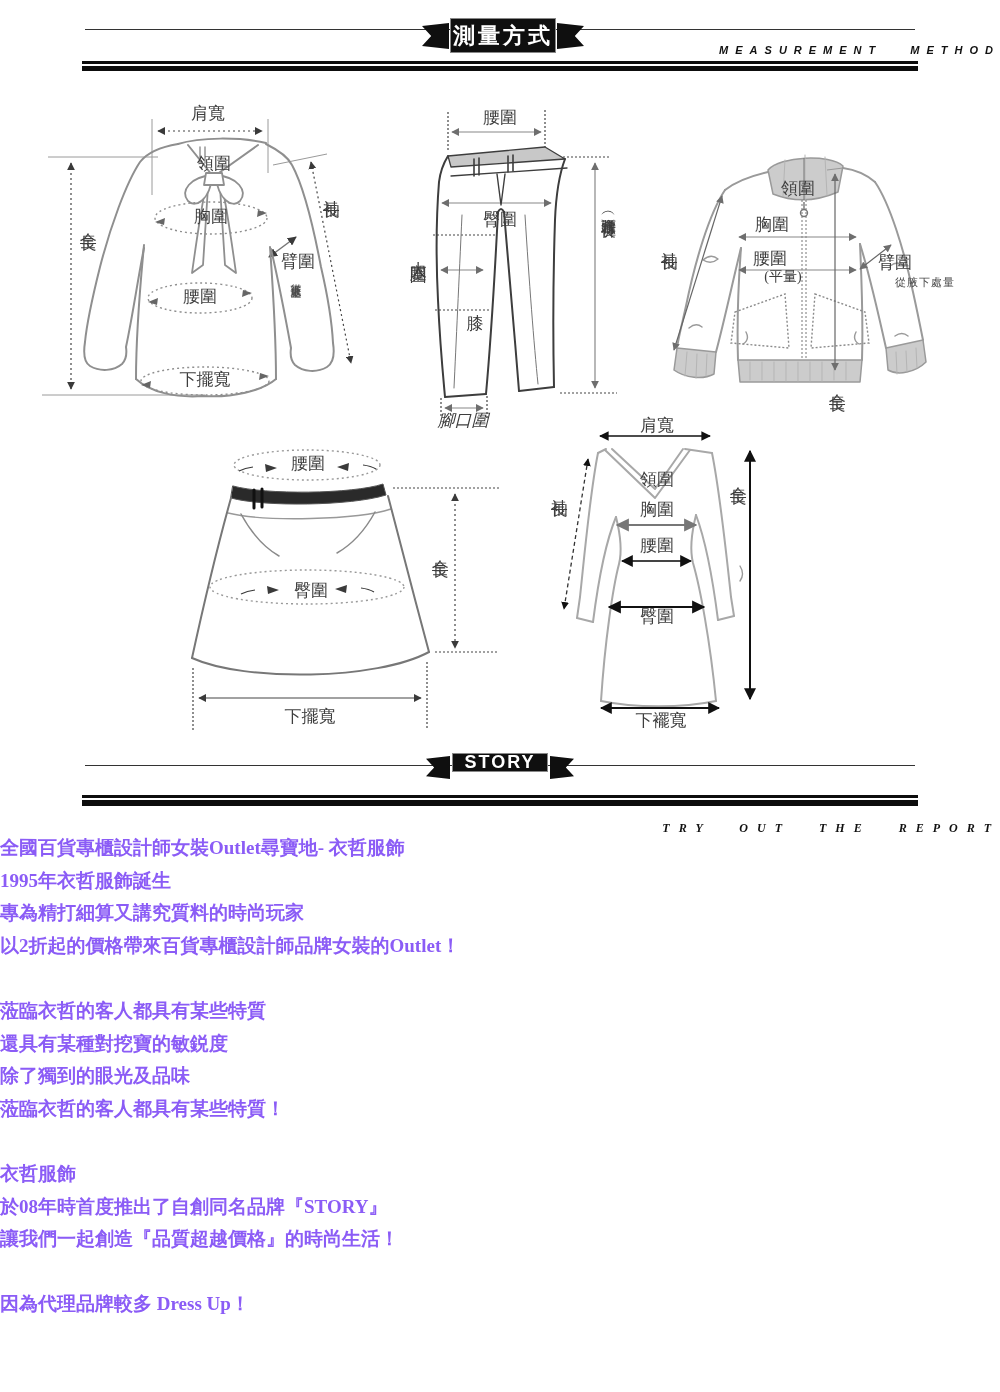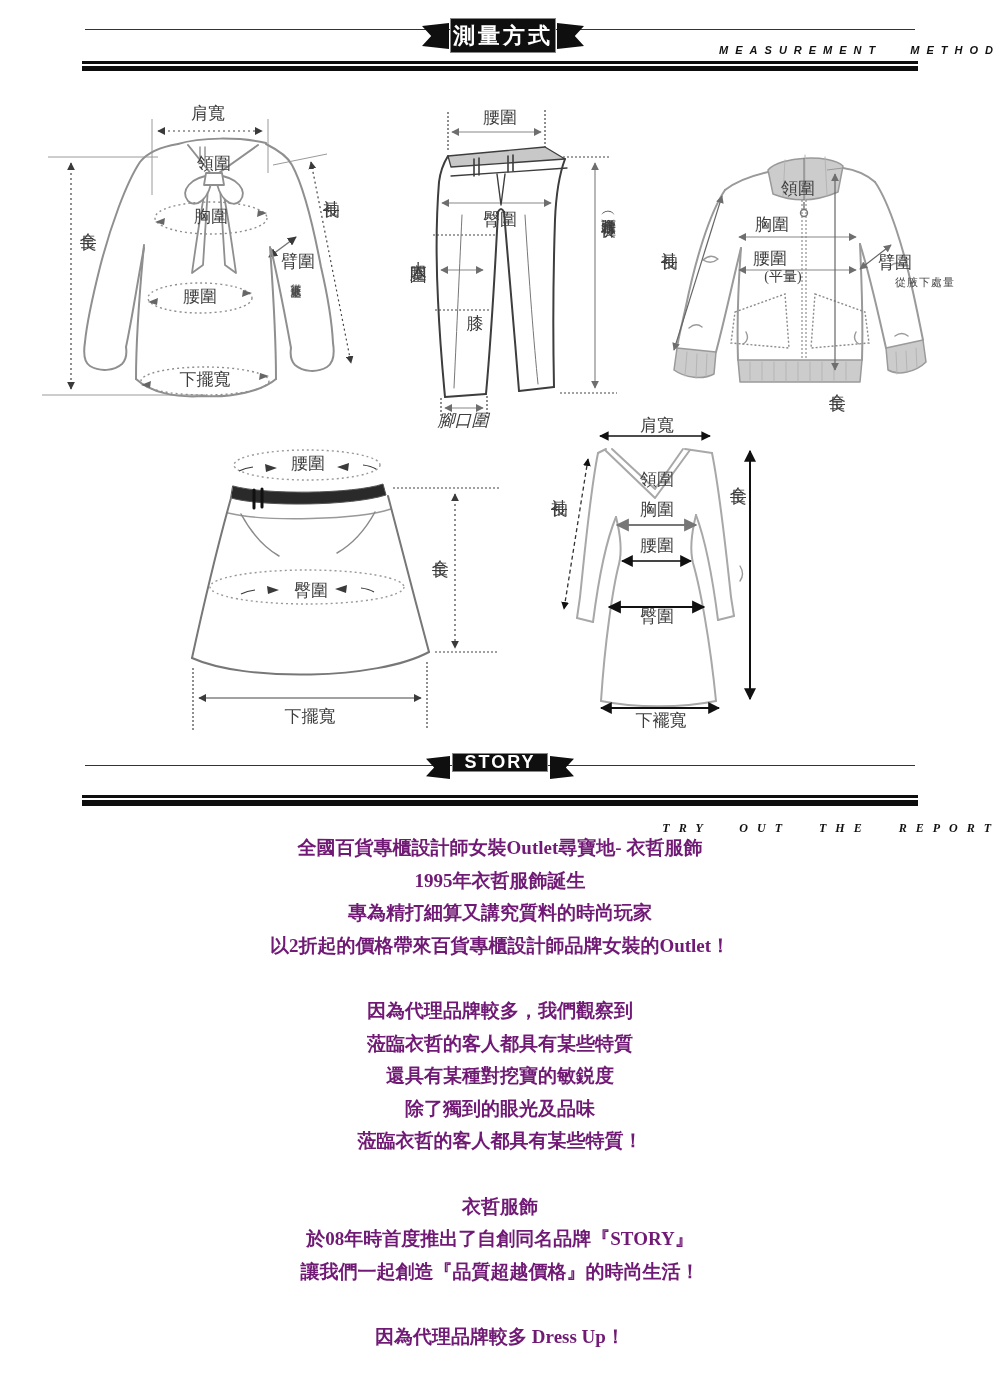--- a/index.html
+++ b/index.html
@@ -19,22 +19,22 @@
   
   .diagram{position:absolute;}
   .diagram svg{position:absolute;left:0;top:0;}
   .lbl{position:absolute;font-size:17px;color:#3d3d3d;text-align:center;line-height:1.1;white-space:nowrap;}
   .vl{position:absolute;writing-mode:vertical-rl;text-orientation:mixed;font-size:17px;color:#3d3d3d;
       letter-spacing:3px;line-height:1.1;white-space:nowrap;}
   .sm{font-size:11px;letter-spacing:1px;color:#4a4a4a;}
   .md{font-size:14px;}
   .v15{font-size:15px;letter-spacing:1px;}
   
-  .story-text{position:absolute;left:0;top:832px;width:1000px;text-align:center;
-              font-size:19px;font-weight:bold;line-height:32.6px;color:#701a75;}
+  .story-text{position:absolute;left:0;top:832px;width:1000px;text-align:left;
+              font-size:19px;font-weight:bold;line-height:32.6px;color:#8b5cf6;}
   .story-text p{margin:0;}
   .story-text p + p{margin-top:32.6px;}
 </style>
 </head>
 <body>
 
 <div class="page">
 
   <div>
     <div class="rule-thin" style="left:85px;top:29px;width:830px;"></div>
@@ -309,21 +309,20 @@
   </div>
 
   <div class="story-text">
     <p>
       <span style="display:block">全國百貨專櫃設計師女裝Outlet尋寶地- 衣哲服飾</span>
       <span style="display:block">1995年衣哲服飾誕生</span>
       <span style="display:block">專為精打細算又講究質料的時尚玩家</span>
       <span style="display:block">以2折起的價格帶來百貨專櫃設計師品牌女裝的Outlet！</span>
     </p>
     <p>
-      <span style="display:block">因為代理品牌較多，我們觀察到</span>
       <span style="display:block">蒞臨衣哲的客人都具有某些特質</span>
       <span style="display:block">還具有某種對挖寶的敏鋭度</span>
       <span style="display:block">除了獨到的眼光及品味</span>
       <span style="display:block">蒞臨衣哲的客人都具有某些特質！</span>
     </p>
     <p>
       <span style="display:block">衣哲服飾</span>
       <span style="display:block">於08年時首度推出了自創同名品牌『STORY』</span>
       <span style="display:block">讓我們一起創造『品質超越價格』的時尚生活！</span>
     </p>

